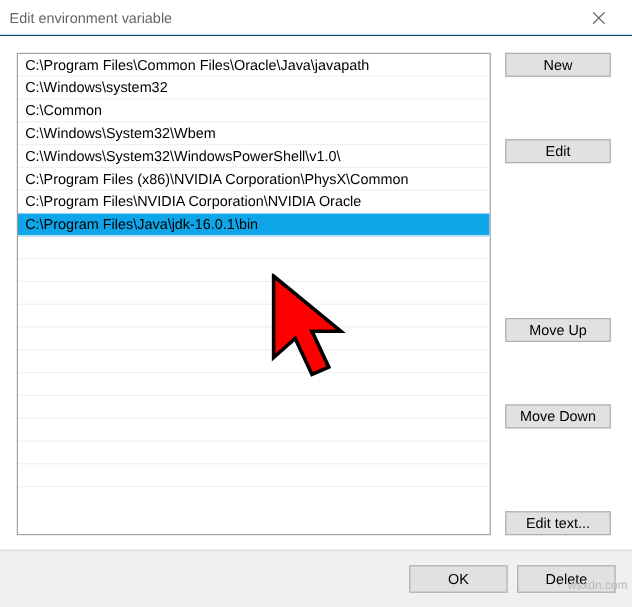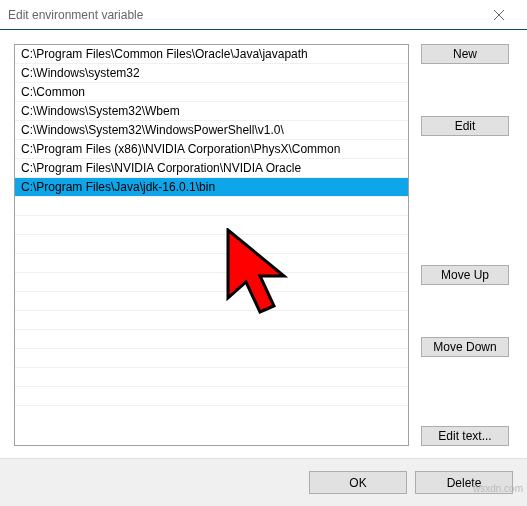--- a/index.html
+++ b/index.html
@@ -85,21 +85,21 @@
       left: 0; right: 0; bottom: 0;
       height: 48px;
       border-top: 1px solid #dfdfdf;
       display: flex;
       justify-content: flex-end;
       align-items: center;
       gap: 8px;
       padding: 0 14px;
       background: #f0f0f0;
     }
-    .footer .btn { width: 98px; }
+    .footer .btn { width: 82px; }
     .watermark {
       position: absolute;
       right: 4px;
       bottom: 12px;
       font-size: 10px;
       color: #bbb;
     }
     .cursor-arrow {
       position: absolute;
       left: 226px;

